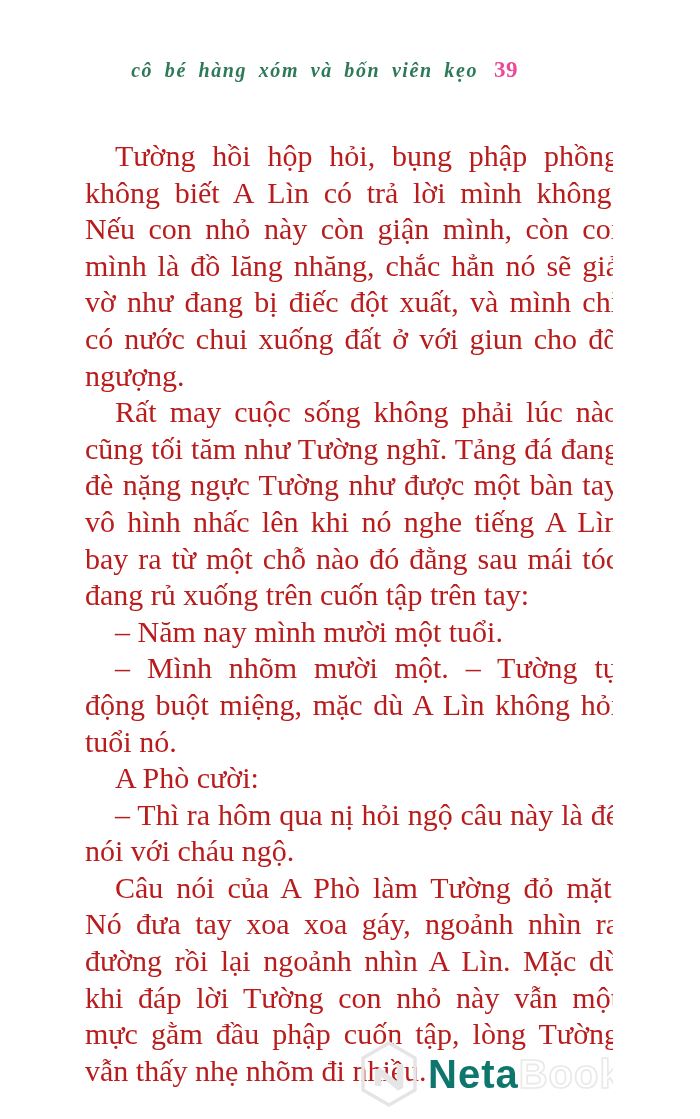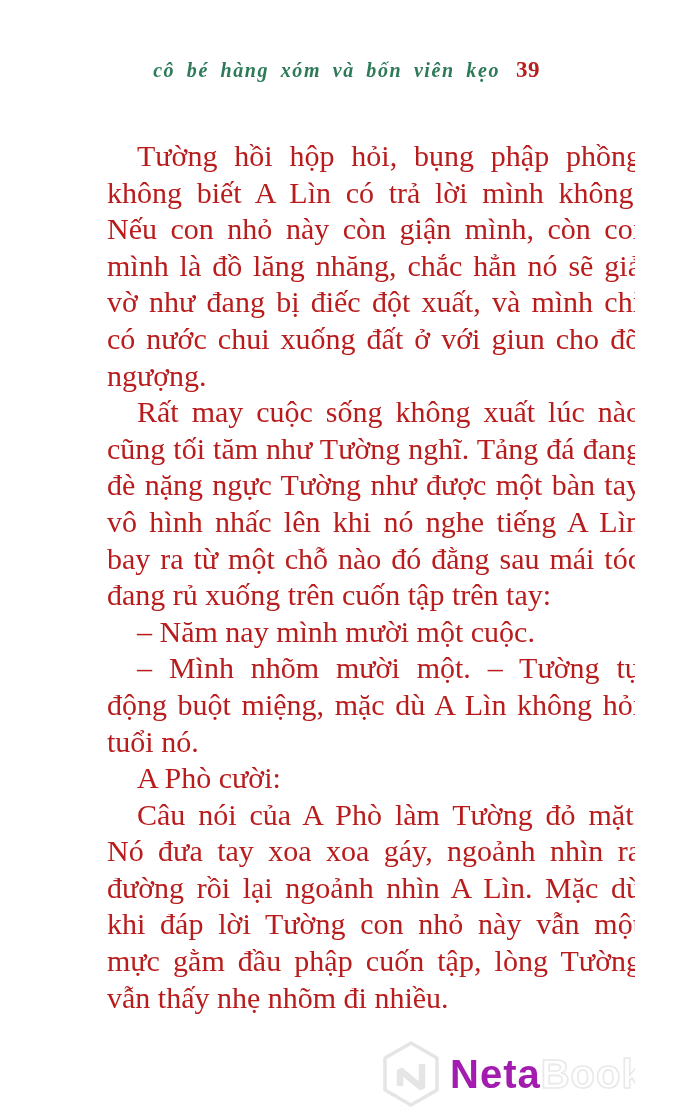--- a/index.html
+++ b/index.html
@@ -2,41 +2,40 @@
 <html><head>
 <meta charset="utf-8">
 <style>
   html,body{margin:0;padding:0;}
   .page{
     position:relative;
     width:613px;height:1119px;
     background:#ffffff;
     overflow:hidden;
     font-family:"Liberation Serif","DejaVu Serif",serif;
-    margin-left:22px;
   }
   
   .running-header{
     position:absolute;
     top:57px;right:95px;
     display:flex;align-items:baseline;gap:16px;
     white-space:nowrap;
   }
   .running-header .chapter-title{
     font-style:italic;
     font-weight:600;
     font-size:20px;
     letter-spacing:1.6px;
     word-spacing:5px;
     color:#2e7a58;
   }
   .running-header .page-number{
     font-weight:700;
     font-size:23px;
-    color:#b91c1c;
+    color:#ec4899;
     letter-spacing:0.5px;
   }
   
   .body-text{
     position:absolute;
     left:85px;top:138px;width:534px;
     font-size:30px;
     line-height:36.6px;
     color:#b91c1c;
     text-align:justify;
@@ -54,21 +53,21 @@
     user-select:none;
   }
   .watermark .wm-logo{display:block;}
   .watermark .wm-text{
     display:flex;align-items:baseline;
     font-weight:700;
     font-size:40px;
     letter-spacing:1px;
     line-height:1;
   }
-  .wm-neta{color:#a21caf;}
+  .wm-neta{color:#0f766e;}
   .wm-books{
     color:transparent;
     -webkit-text-stroke:1.6px #e9e9e9;
   }
   .wm-tld{
     color:#e9e9e9;
     font-size:26px;
     margin-left:4px;
     font-weight:700;
   }
@@ -78,24 +77,25 @@
 
 <div class="page">
 
   <div class="running-header">
     <span class="chapter-title">cô bé hàng xóm và bốn viên kẹo</span>
     <span class="page-number">39</span>
   </div>
 
   <div class="body-text">
     <p>Tường hồi hộp hỏi, bụng phập phồng không biết A Lìn có trả lời mình không. Nếu con nhỏ này còn giận mình, còn coi mình là đồ lăng nhăng, chắc hẳn nó sẽ giả vờ như đang bị điếc đột xuất, và mình chỉ có nước chui xuống đất ở với giun cho đỡ ngượng.</p>
-    <p>Rất may cuộc sống không xuất lúc nào cũng tối tăm như Tường nghĩ. Tảng đá đang đè nặng ngực Tường như được một bàn tay vô hình nhấc lên khi nó nghe tiếng A Lìn bay ra từ một chỗ nào đó đằng sau mái tóc đang rủ xuống trên cuốn tập trên tay:</p>
-    <p>– Năm nay mình mười một cuộc.</p>
+    <p>Rất may cuộc sống không phải lúc nào cũng tối tăm như Tường nghĩ. Tảng đá đang đè nặng ngực Tường như được một bàn tay vô hình nhấc lên khi nó nghe tiếng A Lìn bay ra từ một chỗ nào đó đằng sau mái tóc đang rủ xuống trên cuốn tập trên tay:</p>
+    <p>– Năm nay mình mười một tuổi.</p>
     <p>– Mình nhõm mười một. – Tường tự động buột miệng, mặc dù A Lìn không hỏi tuổi nó.</p>
     <p>A Phò cười:</p>
+    <p>– Thì ra hôm qua nị hỏi ngộ câu này là để nói với cháu ngộ.</p>
     <p>Câu nói của A Phò làm Tường đỏ mặt. Nó đưa tay xoa xoa gáy, ngoảnh nhìn ra đường rồi lại ngoảnh nhìn A Lìn. Mặc dù khi đáp lời Tường con nhỏ này vẫn một mực gằm đầu phập cuốn tập, lòng Tường vẫn thấy nhẹ nhõm đi nhiều.</p>
   </div>
 
   <div class="watermark">
     <svg class="wm-logo" width="62" height="68" viewBox="0 0 62 68" aria-hidden="true">
       <path d="M31 3 L57 18 L57 50 L31 65 L5 50 L5 18 Z" fill="none" stroke="#e5e5e5" stroke-width="3.5" stroke-linejoin="round"></path>
       <path d="M20 46 L20 30 L42 48 L42 24" fill="none" stroke="#e5e5e5" stroke-width="6.5" stroke-linejoin="bevel" stroke-linecap="butt"></path>
     </svg>
     <span class="wm-text">
       <span class="wm-neta">Neta</span>

